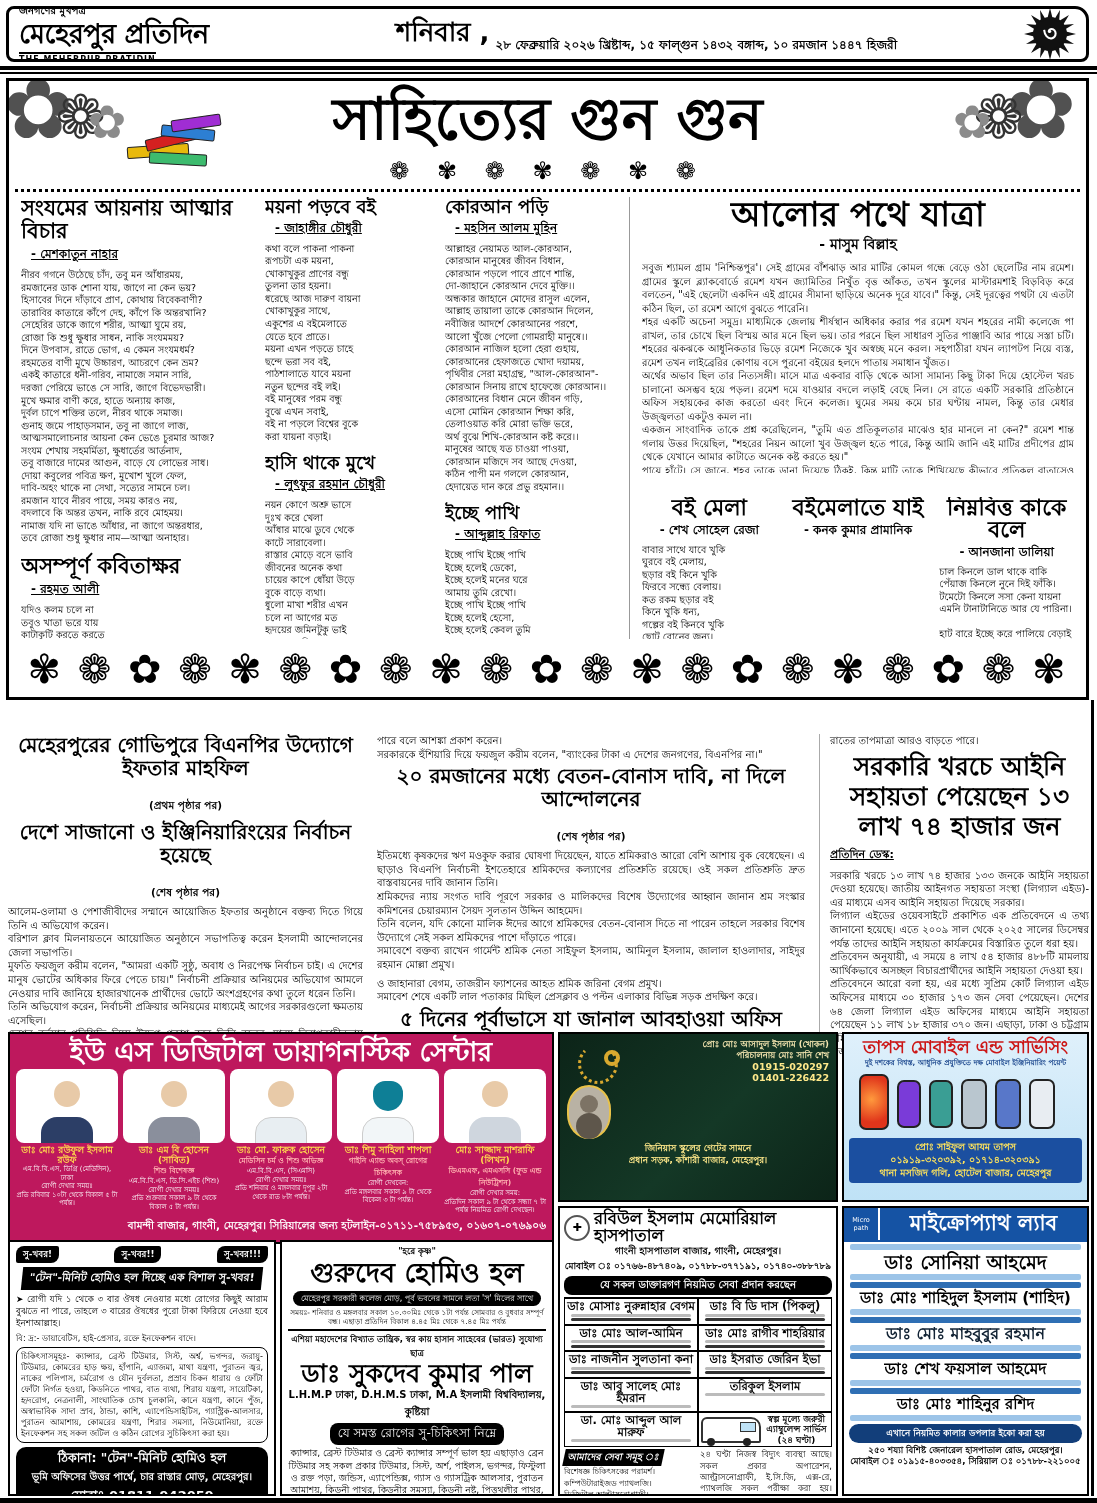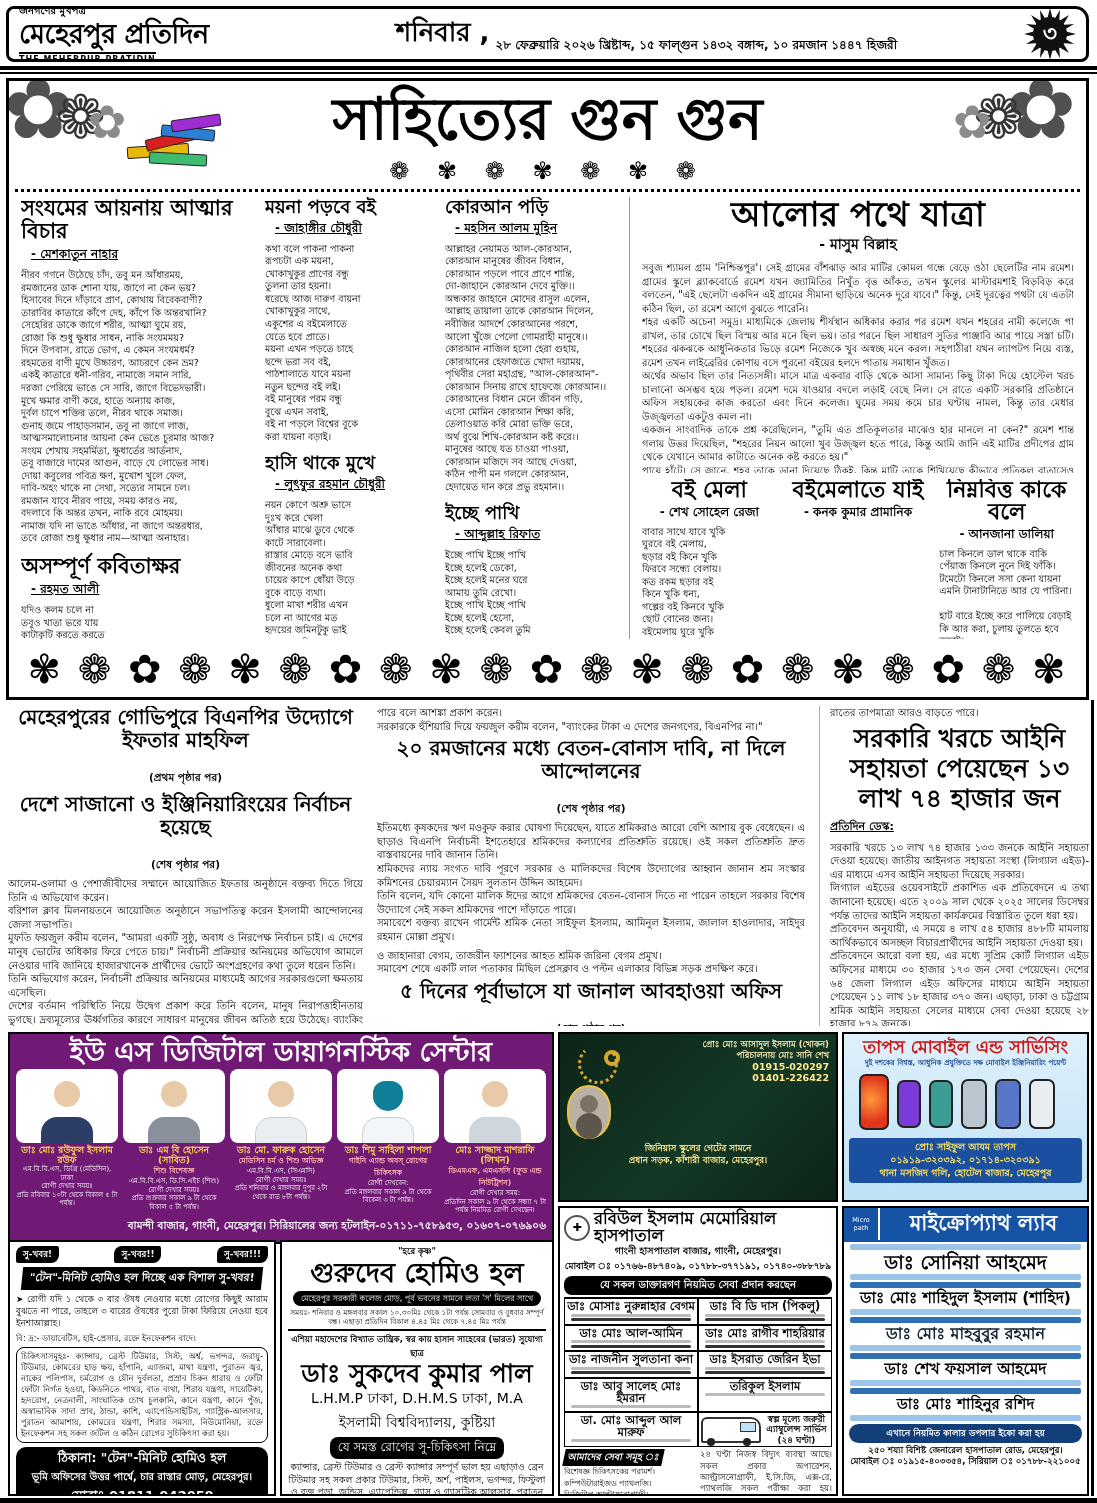--- a/index.html
+++ b/index.html
@@ -44,44 +44,44 @@
   .pcol.c1{width:232px;} .pcol.c2{width:168px;} .pcol.c3{width:172px;}
   .pcol.c4{flex:1;border-left:1px solid #999;padding-left:12px;}
   .poem{margin-bottom:10px;}
   .poem-title{font-weight:900;font-size:18px;line-height:1.1;}
   .poem-title.big{font-size:21px;}
   .poem-author{font-size:12px;font-weight:bold;margin:2px 0 4px 10px;text-decoration:underline;}
   .poem-body{font-size:9.5px;line-height:1.32;white-space:pre-line;}
   .story-title{text-align:center;font-size:34px;font-weight:900;line-height:1;}
   .story-author{text-align:center;font-size:14px;font-weight:bold;margin:2px 0 4px;}
   .story-body{font-size:9.8px;line-height:1.38;text-align:justify;height:212px;overflow:hidden;white-space:pre-line;}
-  .sub-poems{display:flex;gap:14px;margin-top:6px;}
+  .sub-poems{display:flex;gap:14px;margin-top:24px;}
   .sub-poem{flex:1;overflow:hidden;}
   .sub-title{font-size:22px;font-weight:900;text-align:center;line-height:1;}
   .sub-author{font-size:12px;font-weight:bold;text-align:center;margin:2px 0 3px;}
   .sub-body{font-size:9.6px;line-height:1.3;white-space:pre-line;}
   .lit-floral{position:absolute;left:0;bottom:0;width:100%;height:56px;overflow:hidden;
               font-size:40px;letter-spacing:2px;color:#000;white-space:nowrap;line-height:56px;text-align:center;}
 
   
-  .news{position:absolute;left:8px;top:706px;width:1081px;height:320px;display:flex;gap:14px;overflow:hidden;}
+  .news{position:absolute;left:8px;top:734px;width:1081px;height:320px;display:flex;gap:14px;overflow:hidden;}
   .ncol{overflow:hidden;}
   .ncol.n1{width:355px;} .ncol.n2{width:428px;} .ncol.n3{flex:1;border-left:1px solid #aaa;padding-left:10px;}
   .n-head{font-size:20px;font-weight:900;line-height:1.15;text-align:center;}
   .n-head.big{font-size:25px;line-height:1.2;}
   .n-note{font-size:10.5px;font-weight:bold;text-align:center;margin:18px 0 3px;}
   .n-body{font-size:10px;line-height:1.36;text-align:justify;white-space:pre-line;}
   .n-cont{font-size:10px;line-height:1.36;text-align:justify;margin-bottom:4px;white-space:pre-line;}
   .n-byline{font-size:11px;font-weight:bold;text-decoration:underline;margin:4px 0;}
 
   
   .ad{position:absolute;border:2px solid #000;overflow:hidden;background:#fff;}
 
   
-  .us{left:8px;top:1032px;width:546px;height:212px;background:#701a75;color:#fff;padding:4px 6px;}
+  .us{left:8px;top:1032px;width:546px;height:212px;background:#be185d;color:#fff;padding:4px 6px;}
   .us-title{font-size:27px;font-weight:900;text-align:center;line-height:1;margin-bottom:4px;}
   .us-row{display:flex;gap:5px;}
   .us-card{flex:1;text-align:center;}
   .us-photo{background:#fff;border-radius:8px;height:74px;position:relative;overflow:hidden;margin-bottom:2px;}
   .av-head{position:absolute;left:50%;top:12px;width:26px;height:26px;margin-left:-13px;border-radius:50%;background:#e8caa8;}
   .av-body{position:absolute;left:50%;bottom:-8px;width:52px;height:34px;margin-left:-26px;border-radius:16px 16px 0 0;}
   .us-card:nth-child(1) .av-body{background:#2c3e66;}
   .us-card:nth-child(2) .av-body{background:#8a8f9c;}
   .us-card:nth-child(3) .av-body{background:#e8eef2;border:1px solid #ccc;}
   .us-card:nth-child(4) .av-head{background:#0e7f96;width:30px;height:30px;margin-left:-15px;border-radius:40% 40% 50% 50%;}
@@ -175,21 +175,21 @@
   .tm-f3{font-size:13px;font-weight:900;}
 
   
   .guru{left:280px;top:1240px;width:274px;height:256px;padding:3px 6px;text-align:center;}
   .gu-inv{font-size:8.5px;font-weight:bold;}
   .gu-title{font-size:27px;font-weight:900;line-height:1;}
   .gu-loc{background:#000;color:#fff;font-size:8px;border-radius:8px;display:inline-block;padding:1px 8px;margin:2px 0;}
   .gu-hours{font-size:7.3px;line-height:1.3;border-bottom:2px solid #000;padding-bottom:2px;}
   .gu-cred{font-size:8.4px;font-weight:bold;margin-top:2px;}
   .gu-doc{font-size:25px;font-weight:900;line-height:1.05;}
-  .gu-deg{font-size:14px;font-weight:normal;}
+  .gu-deg{font-size:10px;font-weight:bold;}
   .gu-sub{background:#000;color:#fff;font-size:12px;border-radius:8px;display:inline-block;padding:1px 8px;margin:2px 1px;}
   .gu-body{font-size:9.2px;line-height:1.34;}
 
   .bottom-bar{position:absolute;left:0;bottom:0;width:100%;height:5px;background:#000;}
   .right-bar{position:absolute;right:3px;top:700px;width:3px;height:796px;background:#000;}
 </style>
 </head>
 <body>
 
 <div class="page" data-interactable="false">

